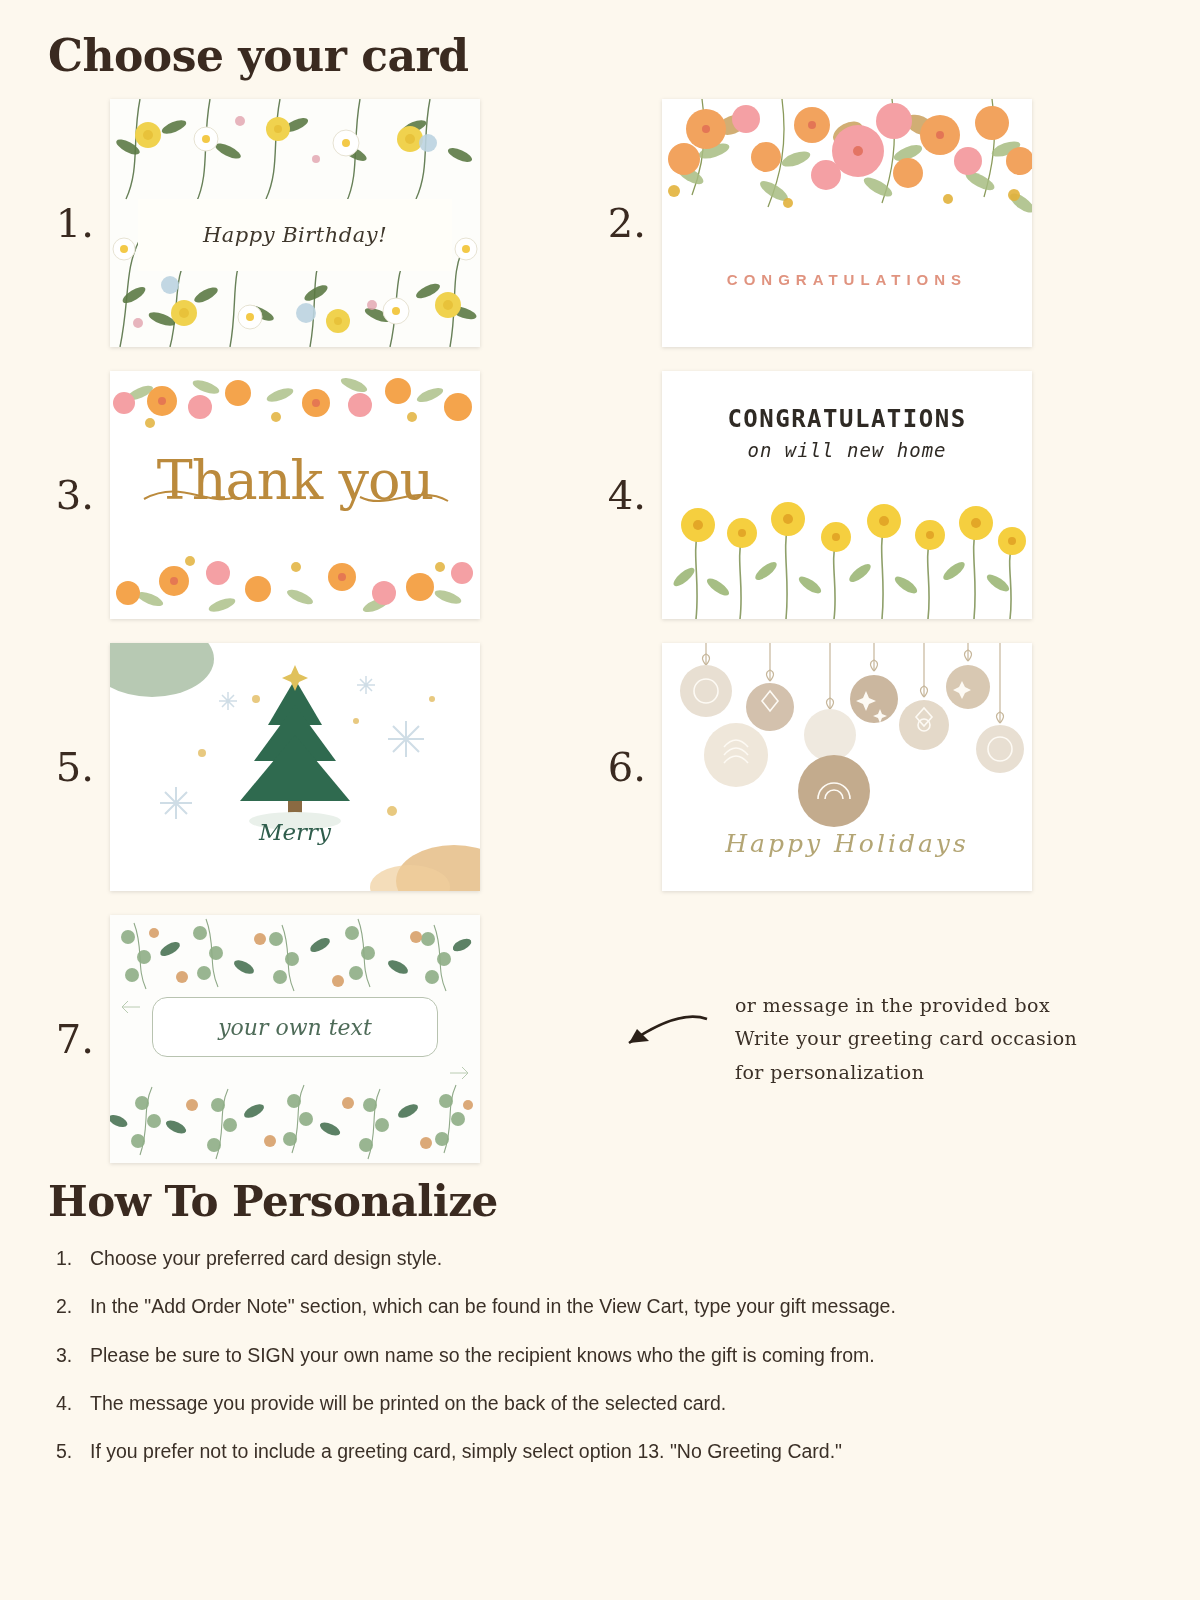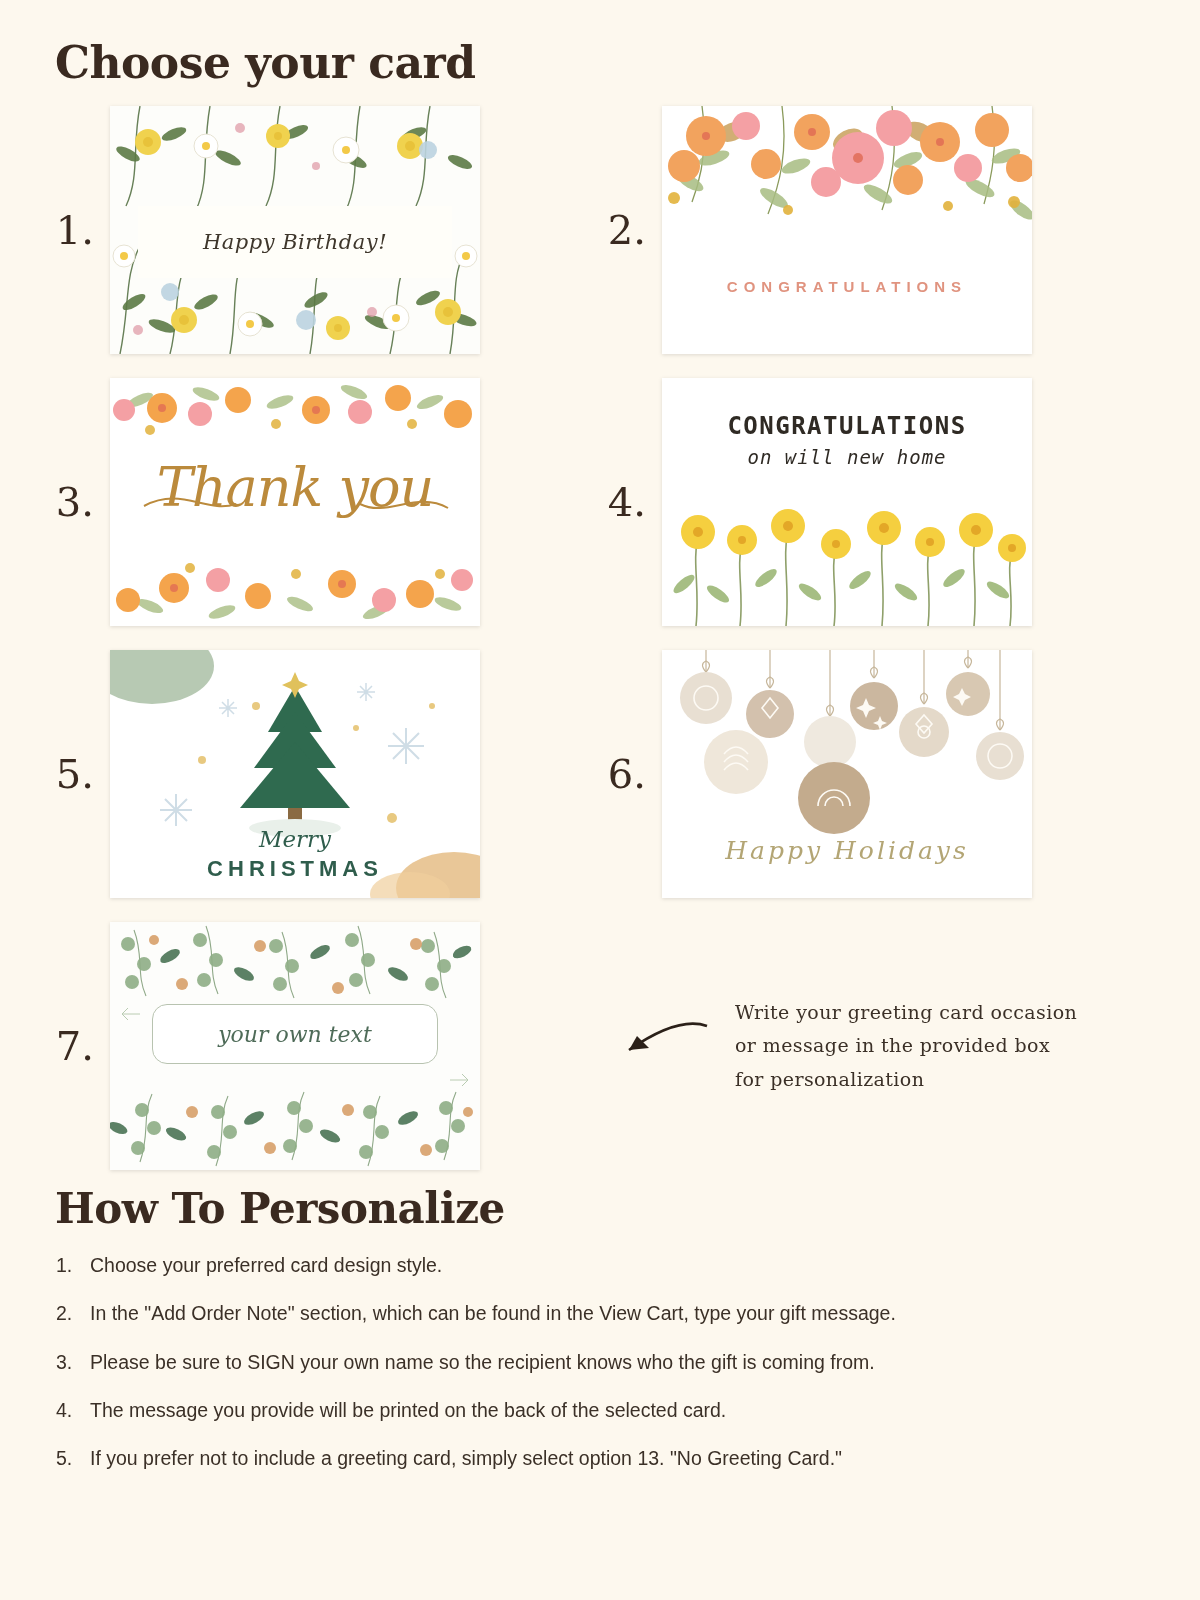--- a/index.html
+++ b/index.html
@@ -11,21 +11,21 @@
     color:#3b2f26;
     overflow:hidden;
     position:relative;
   }
   .page { position:relative; width:1200px; height:1600px; padding:0 48px; }
 
   h1.section-title {
     font-family:"DejaVu Serif", serif;
     font-weight:bold;
     color:#3a2a20;
-    margin:7px;
+    margin:0;
     letter-spacing:-0.5px;
   }
   #choose-title { font-size:44px; padding-top:30px; }
   #how-title { font-size:42px; margin-top:14px; margin-bottom:18px; }
 
   .grid { margin-top:18px; }
   .row { display:flex; }
   .cell { display:flex; align-items:center; width:565px; }
   .num {
     font-family:"DejaVu Serif", serif;
@@ -59,21 +59,21 @@
 
   
   .c2 .txt {
     position:absolute; left:0; right:0; top:172px; text-align:center;
     font-size:15px; letter-spacing:6px; color:#e0937f; font-weight:bold;
   }
 
   
   .c3 .txt {
     position:absolute; left:0; right:0; top:78px; text-align:center;
-    font-family:"DejaVu Serif", serif; font-style:italic;
+    font-family:"DejaVu Serif", serif; 
     font-size:54px; color:#bb8a3c; letter-spacing:-1px;
   }
 
   
   .c4 .t1 {
     position:absolute; left:0; right:0; top:34px; text-align:center;
     font-family:"DejaVu Sans Mono", monospace; font-weight:bold;
     font-size:24px; letter-spacing:1.5px; color:#2f2a24;
   }
   .c4 .t2 {
@@ -445,21 +445,20 @@
             </g>
             <g fill="#e8c980">
                 <circle cx="146" cy="56" r="4"></circle>
                 <circle cx="92" cy="110" r="4"></circle>
                 <circle cx="282" cy="168" r="5"></circle>
                 <circle cx="246" cy="78" r="3"></circle>
                 <circle cx="322" cy="56" r="3"></circle>
               </g>
           </svg>
           <div class="t1">Merry</div>
-          <div class="t2">CHRISTMAS</div>
         </div>
       </div>
 
       <div class="cell">
         <div class="num">6.</div>
         <div class="card c6">
           <svg viewBox="0 0 370 248" width="370" height="248" style="position:absolute;inset:0">
             <rect width="370" height="248" fill="#ffffff"></rect>
             <g stroke="#c6b69a" stroke-width="1.2" fill="none">
               <path d="M44 0 V22"></path>
@@ -594,22 +593,22 @@
           </div>
         </div>
       </div>
 
       <svg class="arrow" height="60" viewBox="0 0 92 60">
         <path d="M88 10 C66 2 36 16 10 34" stroke="#2b2018" stroke-width="2.6" fill="none"></path>
         <path d="M10 34 l20 -2 -12 -12 z" fill="#2b2018"></path>
       </svg>
 
       <div class="note">
+        <div>or message in the provided box</div>
         <div>Write your greeting card occasion</div>
-        <div>or message in the provided box</div>
         <div>for personalization</div>
       </div>
 
     </div>
 
   </div>
 
   <h1 class="section-title" id="how-title">How To Personalize</h1>
 
   <ol class="steps">

